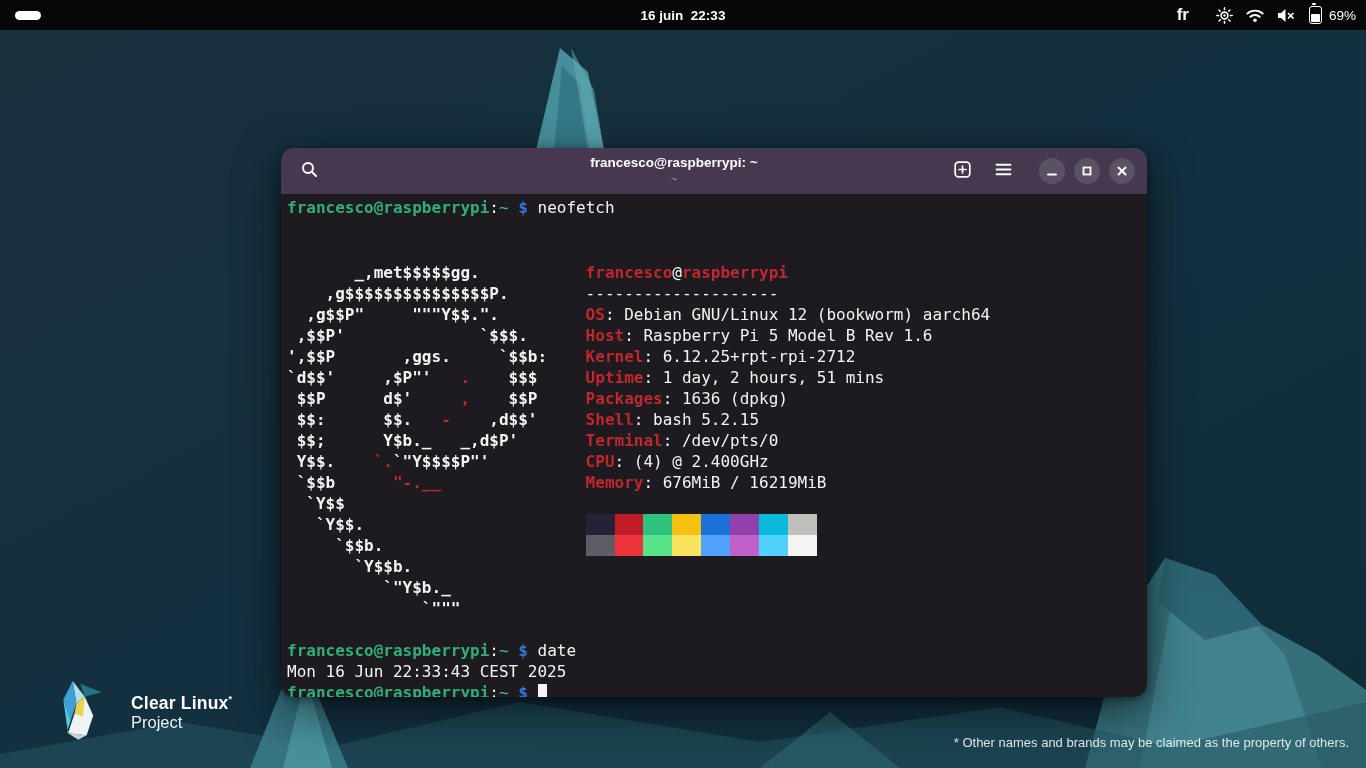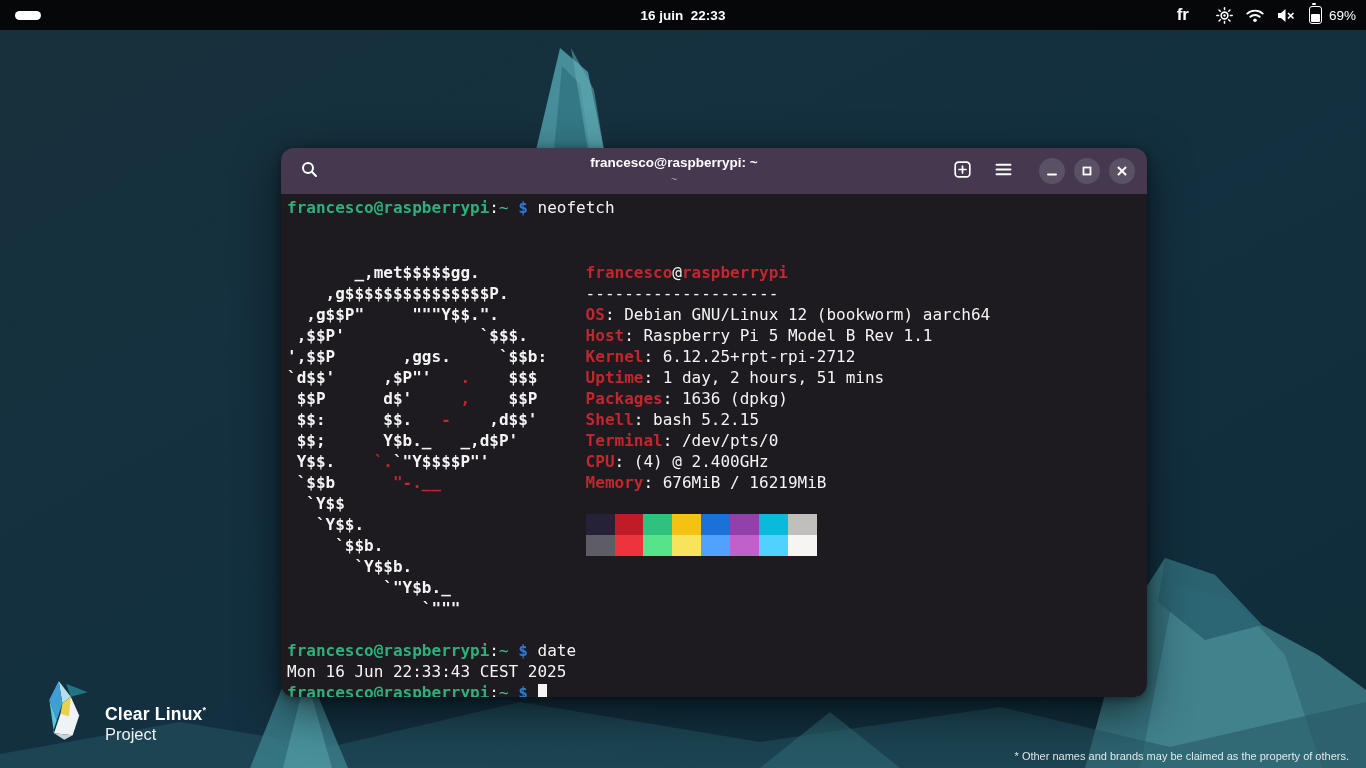--- a/index.html
+++ b/index.html
@@ -44,25 +44,25 @@
   .g{color:var(--green);}
   .pg{color:var(--pathgreen);}
   .bl{color:var(--blue);}
   .r{color:var(--red);}
   .nf{position:relative;margin-top:44px;}
   .info{position:absolute;left:31ch;top:0;}
   .prow{display:flex;height:21px;}
   .pblock{display:inline-block;width:3ch;height:21px;}
   .cursor{display:inline-block;width:9px;height:18px;background:var(--term-fg);vertical-align:middle;margin-top:-2px;}
   
-  .brand{position:absolute;left:40px;bottom:24px;display:flex;align-items:flex-end;gap:9px;color:#fff;}
+  .brand{position:absolute;left:54px;bottom:24px;display:flex;align-items:center;gap:21px;color:#fff;}
   .brand-name{font-size:17.5px;font-weight:bold;letter-spacing:.2px;line-height:19px;}
   .brand-sup{font-size:9px;vertical-align:super;}
   .brand-sub{font-size:16.5px;font-weight:400;color:#eef3f4;line-height:19px;margin-top:1px;}
-  .disclaimer{position:absolute;right:17px;bottom:6px;font-size:11px;color:rgba(255,255,255,.85);margin-left:24px;}
+  .disclaimer{position:absolute;right:17px;bottom:18px;font-size:13px;color:rgba(255,255,255,.85);margin-left:24px;}
 </style>
 </head>
 <body>
 
 <div class="screen">
 
   <svg class="wallpaper" viewBox="0 30 1366 738" preserveAspectRatio="none">
     <defs>
       <linearGradient id="bg" x1="0" y1="0" x2="1" y2="1">
         <stop offset="0" stop-color="#17303c"></stop>
@@ -211,21 +211,21 @@
           <div class="tl"><span class="b">  `Y$$</span></div>
           <div class="tl"><span class="b">   `Y$$.</span></div>
           <div class="tl"><span class="b">     `$$b.</span></div>
           <div class="tl"><span class="b">       `Y$$b.</span></div>
           <div class="tl"><span class="b">          `"Y$b._</span></div>
           <div class="tl"><span class="b">              `"""</span></div>
           <div class="info">
             <div class="tl"><span class="r b">francesco</span><span>@</span><span class="r b">raspberrypi</span></div>
             <div class="tl"><span>--------------------</span></div>
             <div class="tl"><span class="r b">OS</span><span>: Debian GNU/Linux 12 (bookworm) aarch64</span></div>
-            <div class="tl"><span class="r b">Host</span><span>: Raspberry Pi 5 Model B Rev 1.1</span></div>
+            <div class="tl"><span class="r b">Host</span><span>: Raspberry Pi 5 Model B Rev 1.6</span></div>
             <div class="tl"><span class="r b">Kernel</span><span>: 6.12.25+rpt-rpi-2712</span></div>
             <div class="tl"><span class="r b">Uptime</span><span>: 1 day, 2 hours, 51 mins</span></div>
             <div class="tl"><span class="r b">Packages</span><span>: 1636 (dpkg)</span></div>
             <div class="tl"><span class="r b">Shell</span><span>: bash 5.2.15</span></div>
             <div class="tl"><span class="r b">Terminal</span><span>: /dev/pts/0</span></div>
             <div class="tl"><span class="r b">CPU</span><span>: (4) @ 2.400GHz</span></div>
             <div class="tl"><span class="r b">Memory</span><span>: 676MiB / 16219MiB</span></div>
             <div class="tl"></div>
             <div class="prow">
               <span class="pblock" style="background: rgb(37, 34, 56);"></span>

